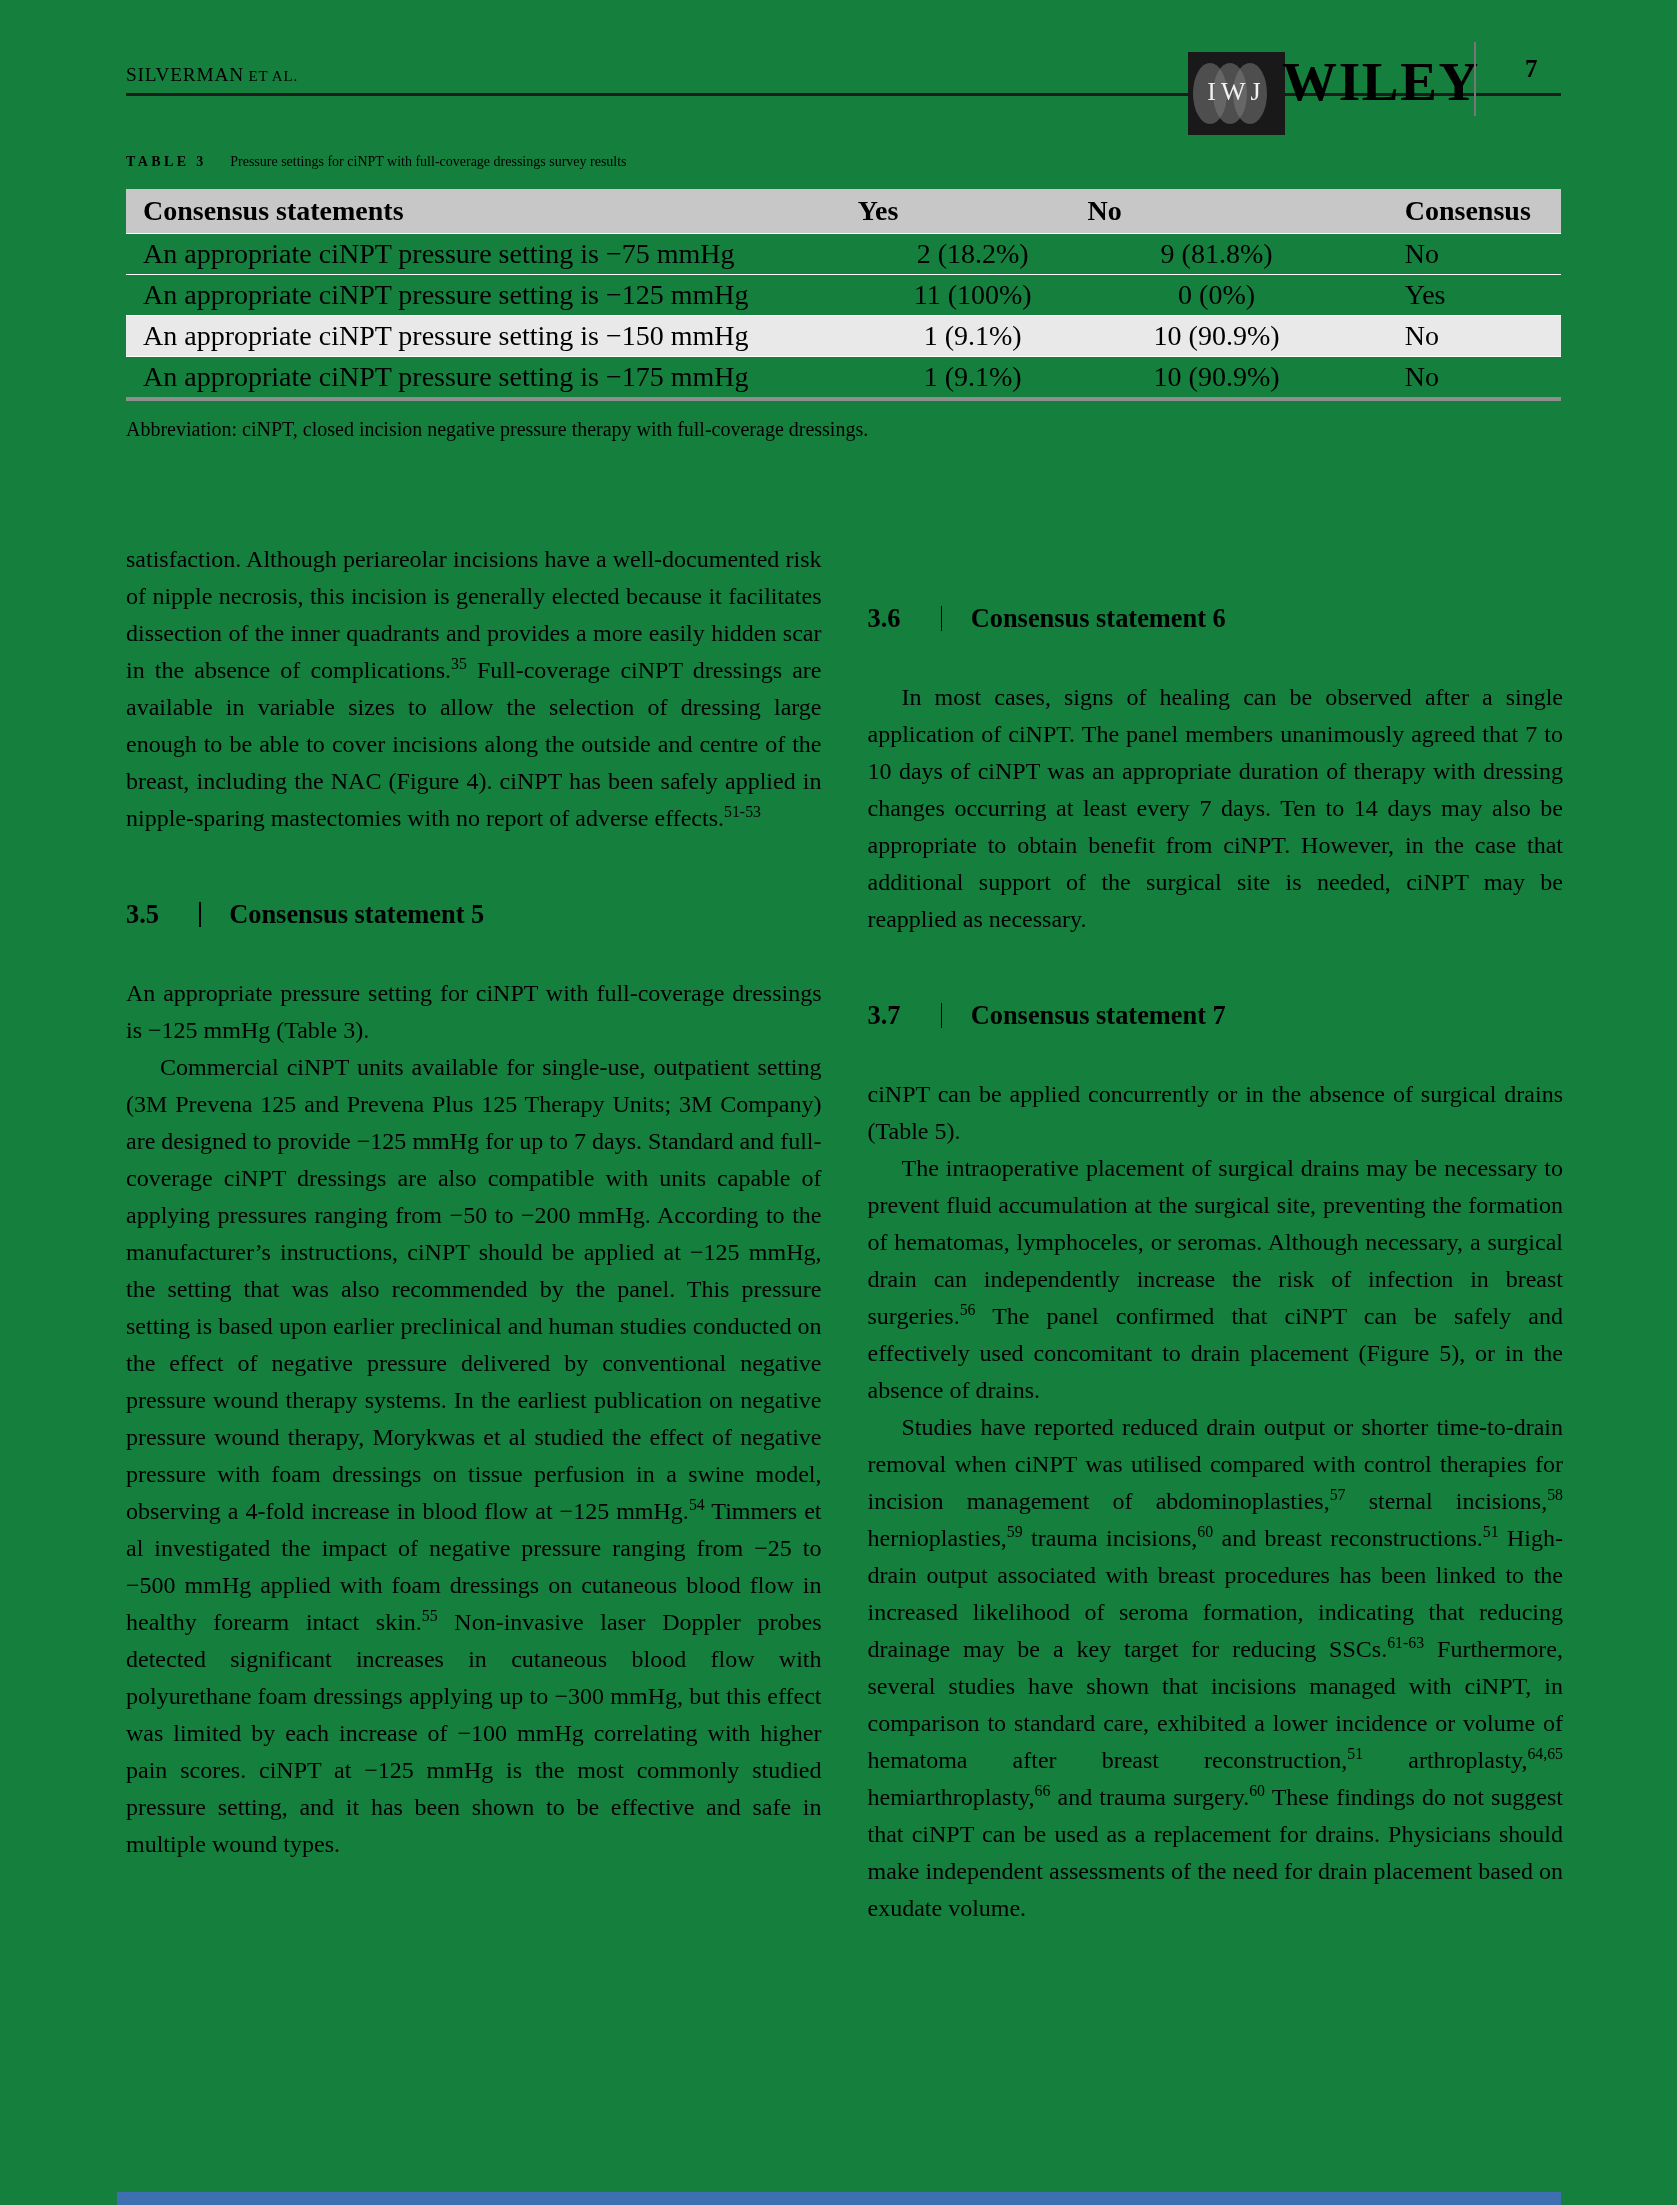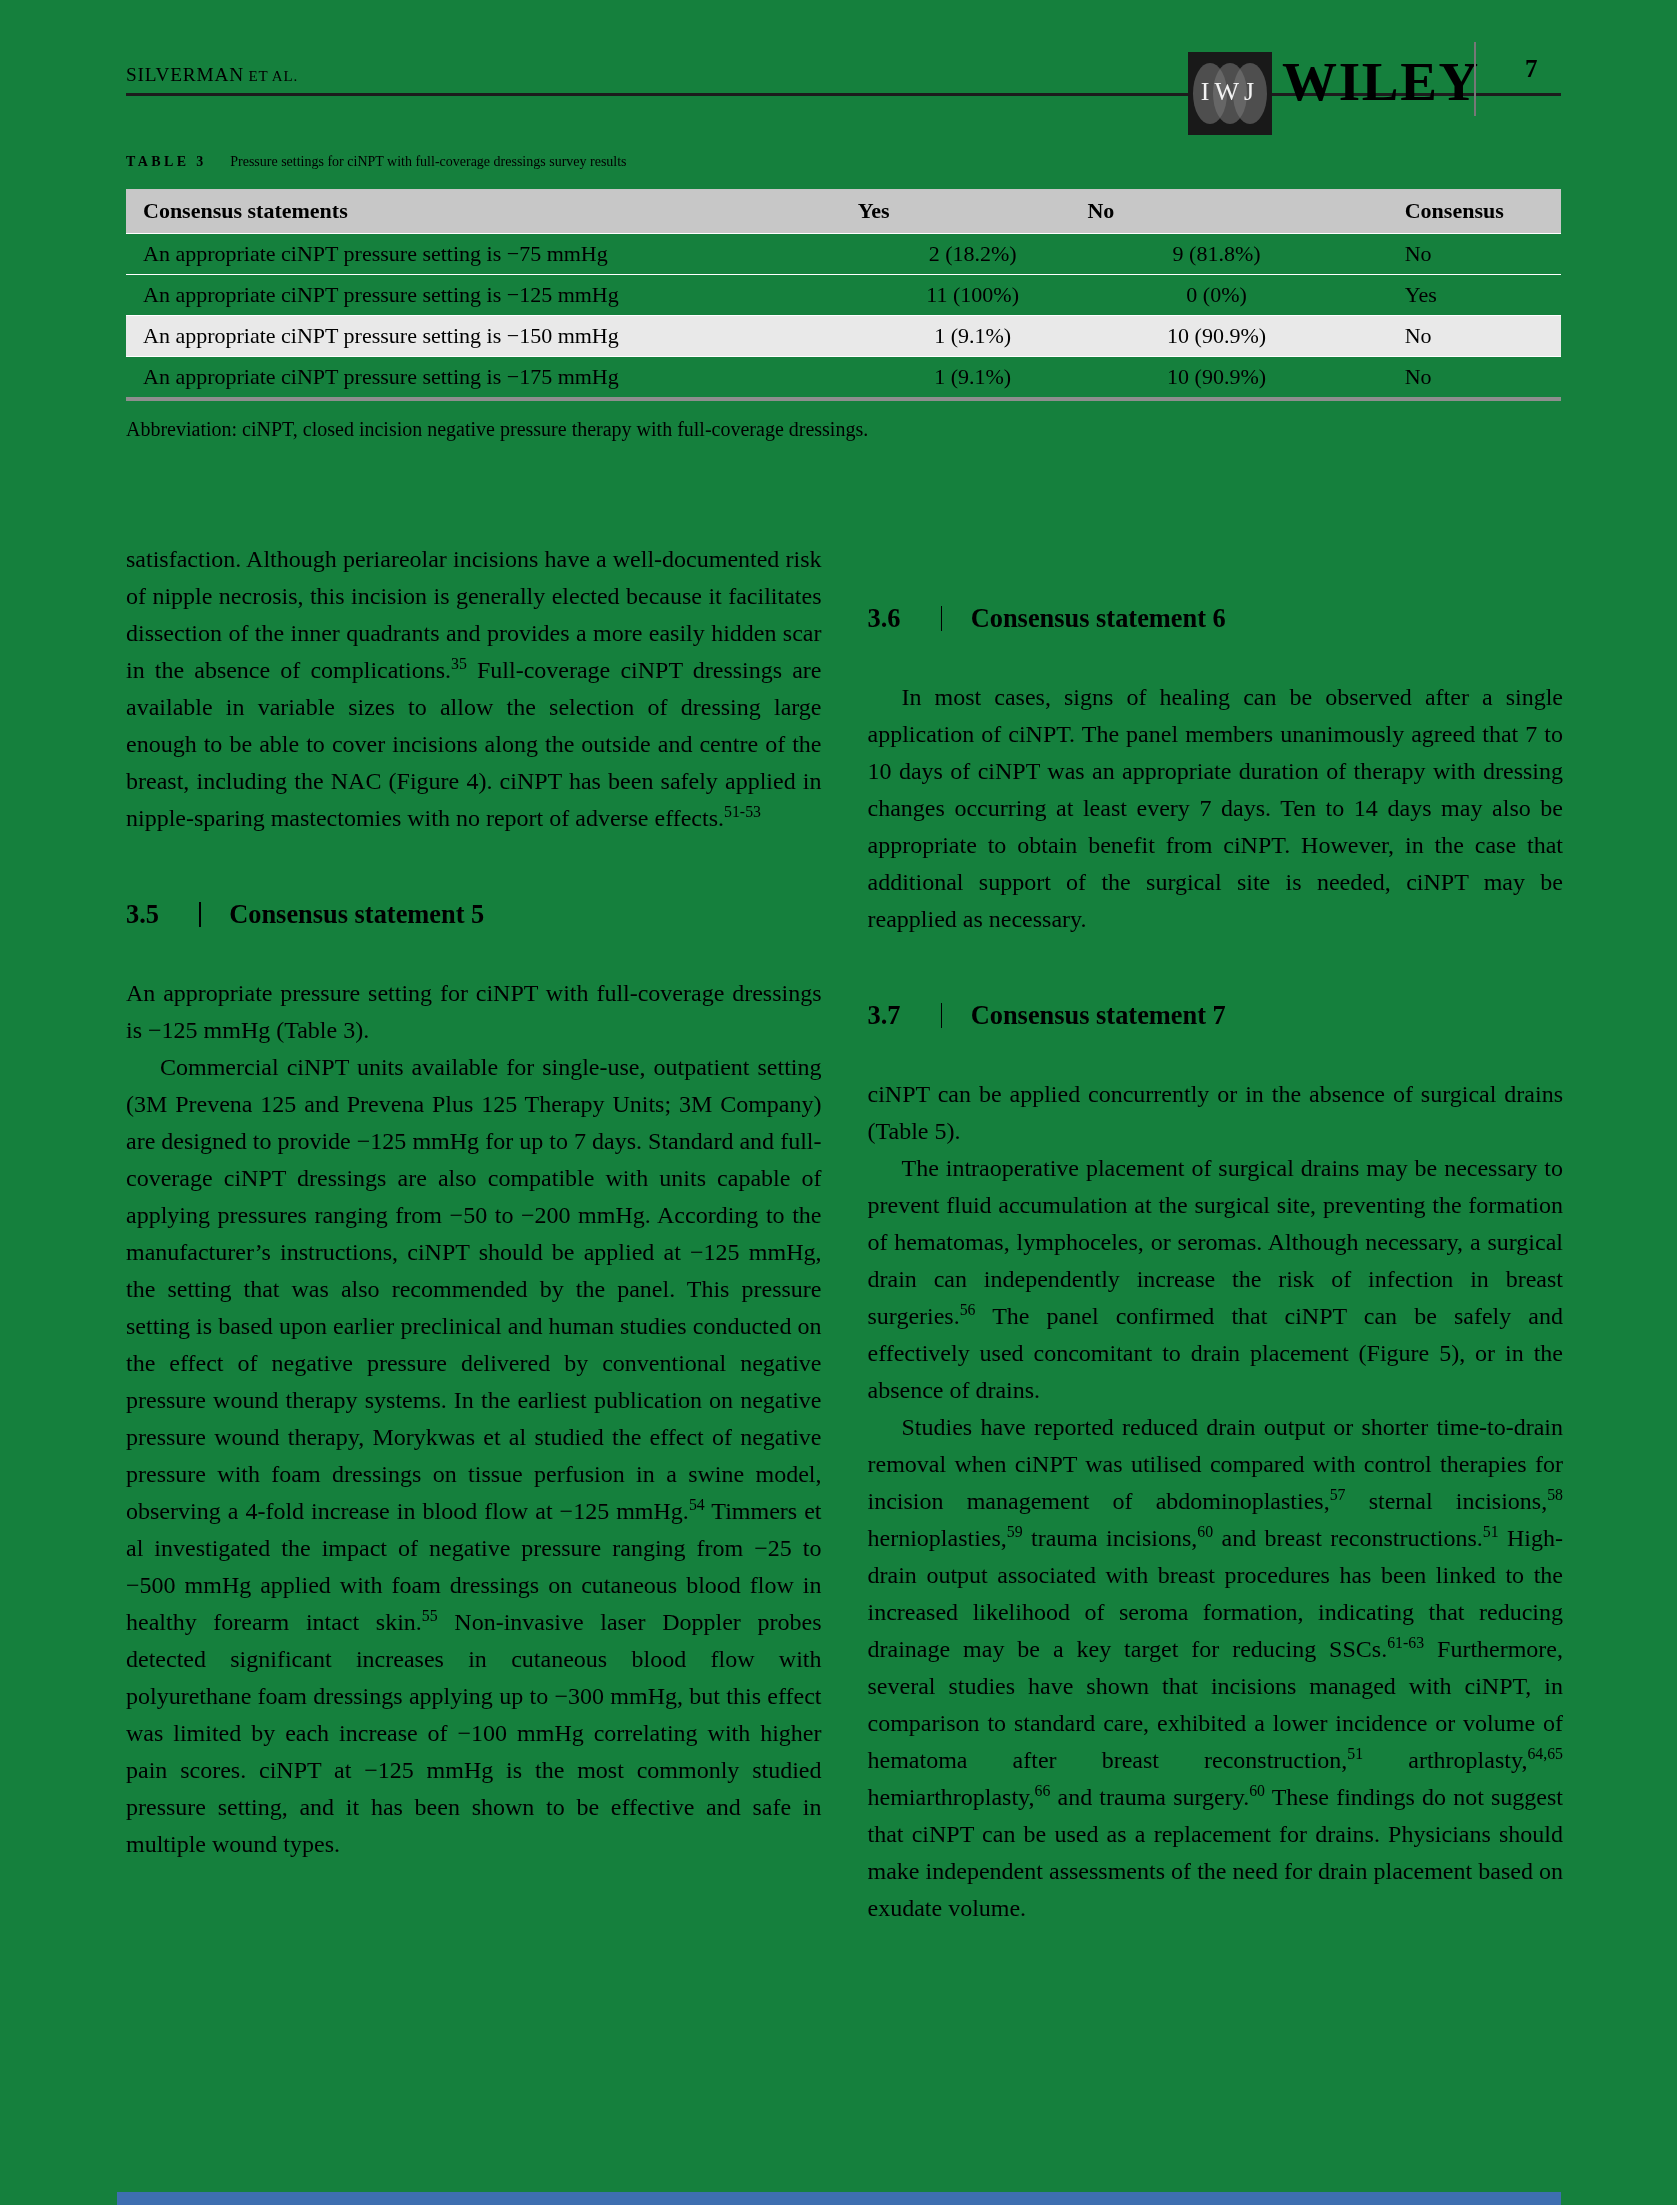--- a/index.html
+++ b/index.html
@@ -11,33 +11,33 @@
     font-family:"Liberation Serif","DejaVu Serif",serif;
     color:#000;
     overflow:hidden;
   }
 
   
   .header{position:absolute;left:126px;right:117px;top:0;height:168px;}
   .running-head{position:absolute;left:0;top:64px;font-size:19.3px;letter-spacing:0.8px;white-space:nowrap;}
   .running-head .suffix{font-size:15px;letter-spacing:0.8px;}
   .header-rule{position:absolute;left:0;right:0;top:93px;height:2.5px;background:#1c1c1c;}
-  .iwj-box{position:absolute;left:1062px;top:52px;width:84px;height:83px;background:#191919;}
+  .iwj-box{position:absolute;left:1062px;top:52px;width:97px;height:83px;background:#191919;}
   .iwj-ellipse{position:absolute;top:11px;width:34px;height:61px;border-radius:50%;background:#7a7a7a;opacity:.55;}
   .iwj-e1{left:5px;} .iwj-e2{left:25px;} .iwj-e3{left:45px;}
   .iwj-text{position:absolute;left:0;right:0;top:25px;text-align:center;color:#f2f2f2;font-size:26px;letter-spacing:5px;}
   .wiley{position:absolute;left:1156px;top:54px;font-size:55px;font-weight:600;letter-spacing:1.7px;line-height:1;}
   .header-vline{position:absolute;left:1348px;top:42px;width:1.7px;height:74px;background:#777;}
   .page-number{position:absolute;left:1399px;top:55px;font-size:25px;font-weight:bold;}
 
   
   .table-wrap{position:absolute;left:126px;right:117px;top:148px;}
   .table-caption{font-size:14px;line-height:28.5px;}
   .table-caption .tbl-label{font-weight:bold;letter-spacing:3.4px;margin-right:23.5px;}
-  table.survey{width:100%;border-collapse:collapse;margin-top:12.6px;font-size:22px;border-bottom:4.2px solid #8e8e8e;}
+  table.survey{width:100%;border-collapse:collapse;margin-top:12.6px;font-size:28px;border-bottom:4.2px solid #8e8e8e;}
   table.survey th{background:#c7c7c7;font-weight:bold;text-align:left;height:44px;padding:0;}
   table.survey td{height:40px;padding:0;}
   table.survey tr.alt td{background:#e9e9e9;}
   table.survey tr td{border-top:1.7px solid #ffffff;}
   .c0{width:51%;padding-left:17px !important;text-align:left;}
   .c1{width:16%;text-align:center;}
   .c2{width:18%;text-align:center;}
   .c3{width:15%;text-align:left;padding-left:59px !important;}
   th.c0{padding-left:17px !important;}
   .table-footnote{margin-top:17px;font-size:20px;}

